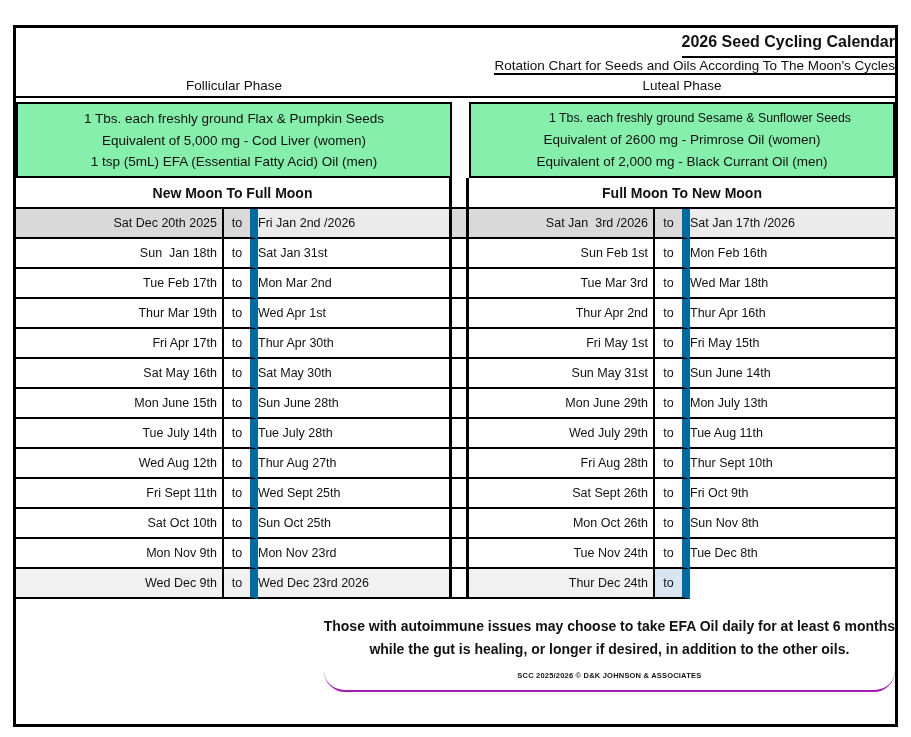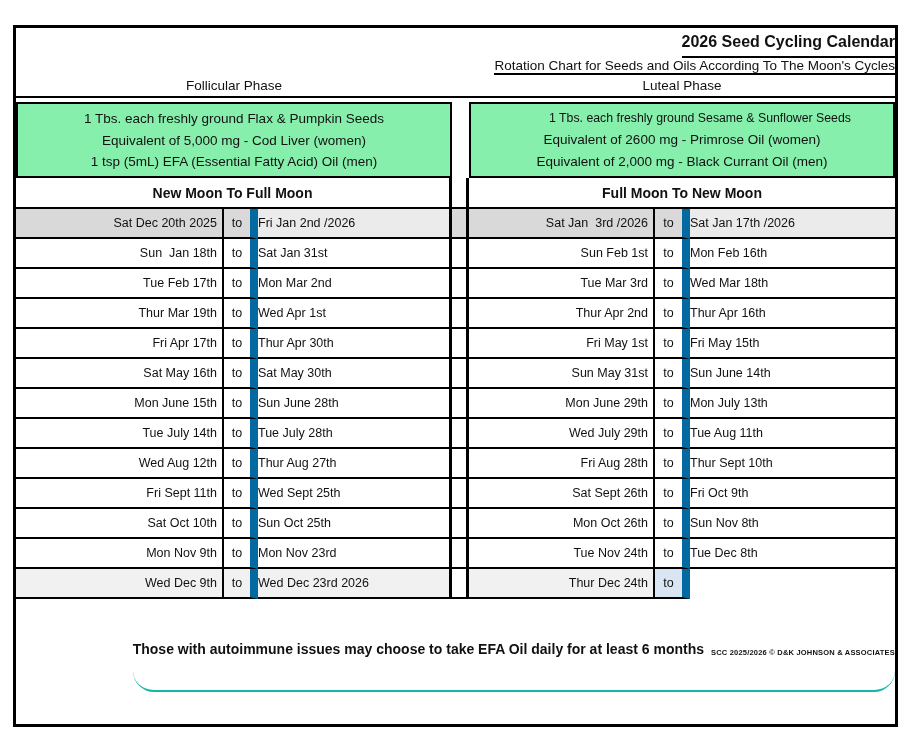--- a/index.html
+++ b/index.html
@@ -45,22 +45,22 @@
   .edge    { border-right:3px solid #000; }
 
   .row-first { background:var(--first-bg); }
   .row-first.c-end { background:var(--first-end-bg); }
   .row-last { background:var(--last-bg); }
   .row-last.c-gap { background:#fff; }
   .row-last.c-r.c-to, .row-last.c-r.c-end { background:var(--hl-bg); }
   .row-last.c-r.c-end { font-weight:bold; }
 
   #notes-row {
-    border-bottom:2px solid #14b8a6; height:93px;
-    display:flex; flex-direction:row; align-items:center; justify-content:center;
+    border-bottom:2px solid #a21caf; height:93px;
+    display:flex; flex-direction:column; align-items:center; justify-content:center;
     padding-top:8px; gap:7px;border-radius:21px;
   }
   .note-line { font-weight:bold; font-size:14px; }
   .credit { font-weight:bold; font-size:7.5px; letter-spacing:0.2px; margin-top:7px; }
   #empty-row { flex:1; }
 </style>
 </head>
 <body>
 
 <div id="sheet">
@@ -183,18 +183,19 @@
       <div class="cell c-start c-l row-last">Wed Dec 9th</div>
       <div class="cell c-to c-l row-last">to</div>
       <div class="cell c-end c-l edge row-last">Wed Dec 23rd 2026</div>
       <div class="cell c-gap edge row-last"></div>
       <div class="cell c-start c-r row-last">Thur Dec 24th</div>
       <div class="cell c-to c-r row-last">to</div>
     </div>
 
   <div id="notes-row">
     <div class="note-line">Those with autoimmune issues may choose to take EFA Oil daily for at least 6 months</div>
+    <div class="note-line">while the gut is healing, or longer if desired, in addition to the other oils.</div>
     <div class="credit">SCC 2025/2026 © D&amp;K JOHNSON &amp; ASSOCIATES</div>
   </div>
 
   <div id="empty-row"></div>
 
 </div>
 
 </body></html>

